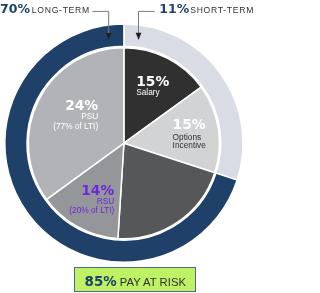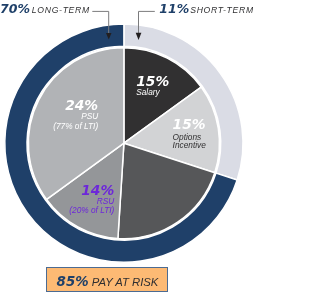--- a/index.html
+++ b/index.html
@@ -1,19 +1,19 @@
 <!DOCTYPE html>
 <html><head>
 <meta charset="utf-8">
 <style>
   html,body{margin:0;padding:0;}
   body{width:253px;height:293px;background:#ffffff;
        font-family:"Liberation Sans",sans-serif;overflow:hidden;
        -webkit-font-smoothing:antialiased;}
-  #root{position:relative;width:253px;height:216px;font-style:italic;}
+  #root{position:relative;width:253px;height:216px;}
   svg{display:block;}
   .pct{font-family:"DejaVu Sans",sans-serif;font-weight:bold;}
   .sub{font-family:"Liberation Sans",sans-serif;font-size:7.9px;line-height:9.3px;}
   .lbl{position:absolute;z-index:5;white-space:nowrap;}
   .grp{position:absolute;z-index:5;}
   .grp div{white-space:nowrap;}
 </style>
 </head>
 <body>
 
@@ -64,19 +64,19 @@
     <div class="sub" style="margin-top:1.5px;font-size:8.3px;line-height:9.1px;">RSU</div>
     <div class="sub" style="font-size:8.3px;line-height:9.1px;">(20% of LTI)</div>
   </div>
 
   <div class="grp" style="left:40px;top:100.2px;width:58.2px;color:#ffffff;text-align:right;">
     <div class="pct" style="font-size:13.8px;line-height:10.2px;">24%</div>
     <div class="sub" style="margin-top:1.9px;font-size:8.3px;line-height:9.3px;">PSU</div>
     <div class="sub" style="font-size:8.3px;line-height:9.3px;">(77% of LTI)</div>
   </div>
 
-  <div style="position:absolute;z-index:5;left:46px;top:266.8px;width:122.2px;height:25.2px;border:1px solid #4C6B92;box-sizing:border-box;background:#fdba74;">
+  <div style="position:absolute;z-index:5;left:74px;top:266.8px;width:122.2px;height:25.2px;border:1px solid #4C6B92;box-sizing:border-box;background:#bef264;">
     <div style="position:absolute;left:9.6px;top:4.2px;white-space:nowrap;">
       <span class="pct" style="font-size:13.4px;color:#1F4069;">85%</span><span style="font-size:11.3px;color:#2F2F31;padding-left:3.2px;">PAY AT RISK</span>
     </div>
   </div>
 
 </div>
 
 </body></html>

